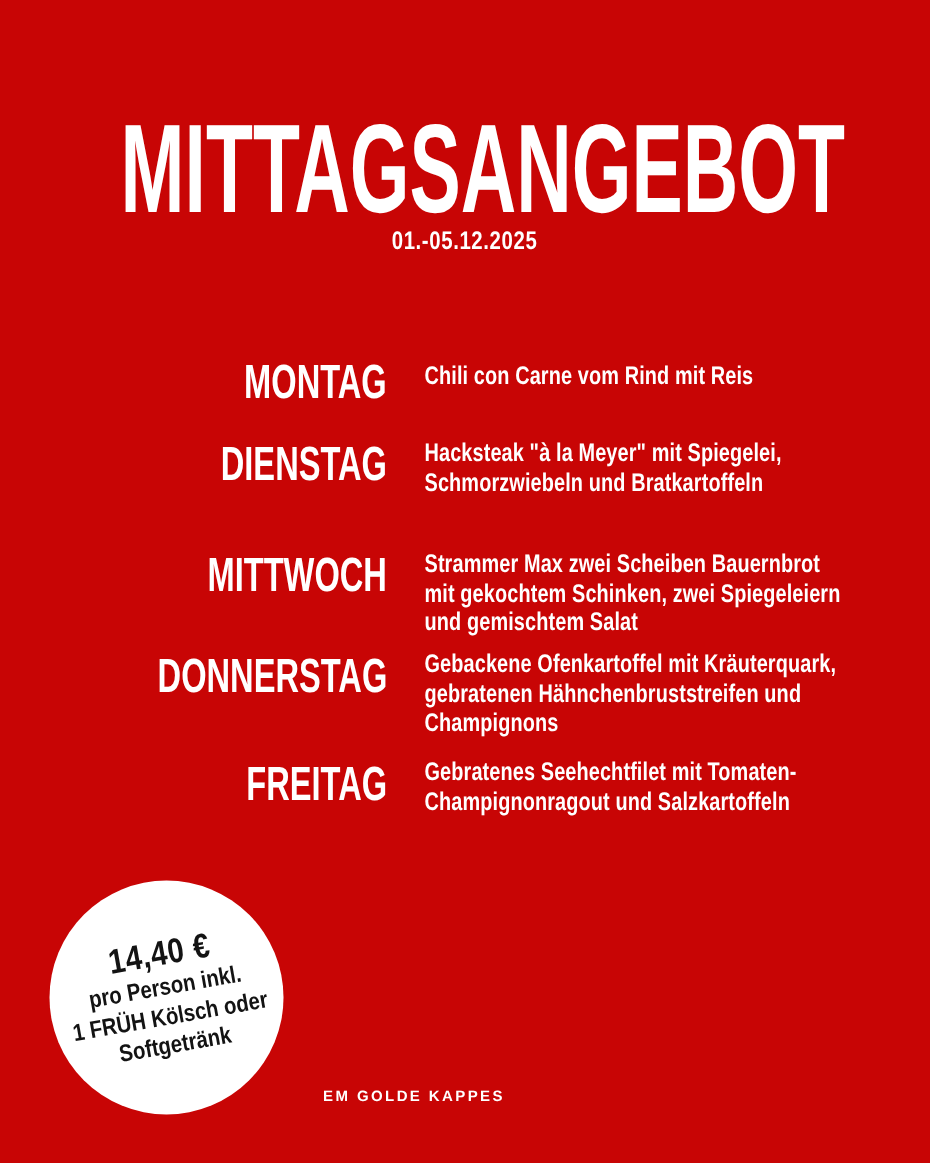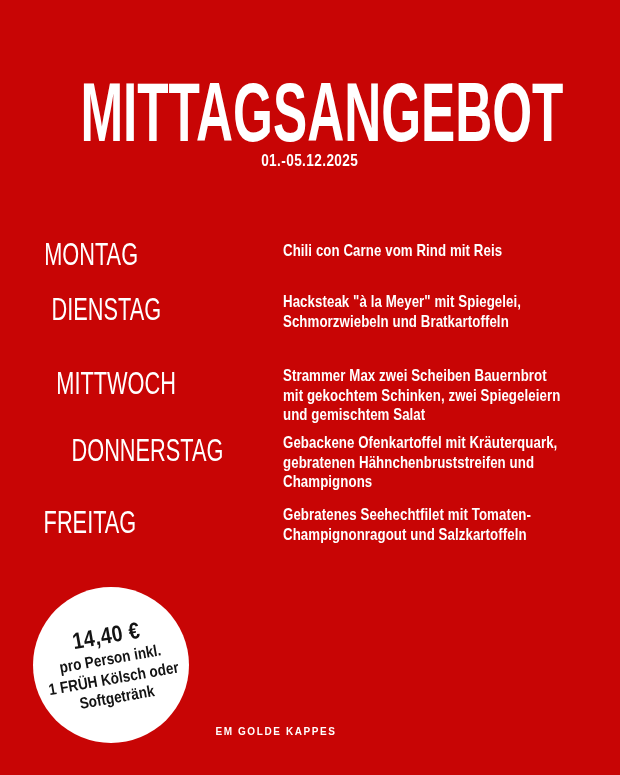--- a/index.html
+++ b/index.html
@@ -34,21 +34,21 @@
 
   
   .row { position: absolute; left: 0; width: 620px; }
   .row-0 { top: 241px; }
   .row-1 { top: 292px; }
   .row-2 { top: 366px; }
   .row-3 { top: 433px; }
   .row-4 { top: 505px; }
   .day {
     position: absolute; left: 0; top: 1px; width: 258px;
-    text-align: left; font-size: 32px; font-weight: normal; line-height: 32px;
+    text-align: right; font-size: 32px; font-weight: bold; line-height: 32px;
     white-space: nowrap;
   }
   .row-0 .day { top: -3px; }
   .day > span { display: inline-block; white-space: nowrap; transform: scaleX(0.68); transform-origin: 100% 50%; }
   .desc {
     position: absolute; left: 283px; top: 0; width: 400px;
     font-size: 17px; font-weight: bold; line-height: 19.5px;
     white-space: pre-line;
     transform: scaleX(0.78); transform-origin: 0 0;
     letter-spacing: 0.1px;

